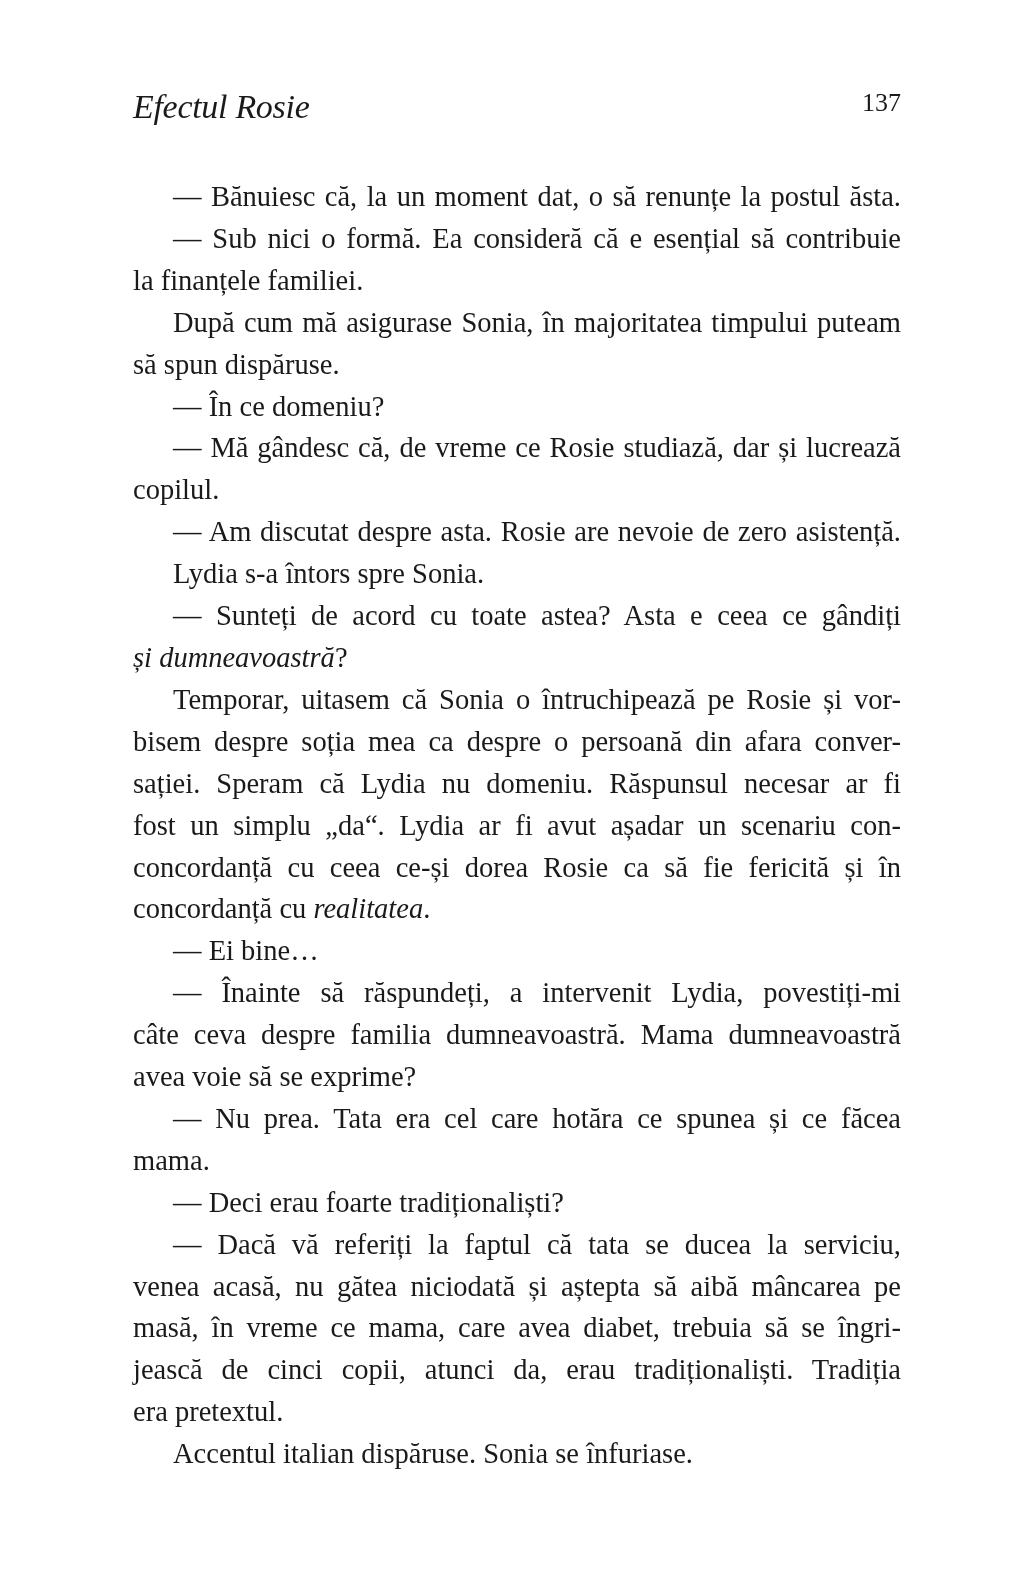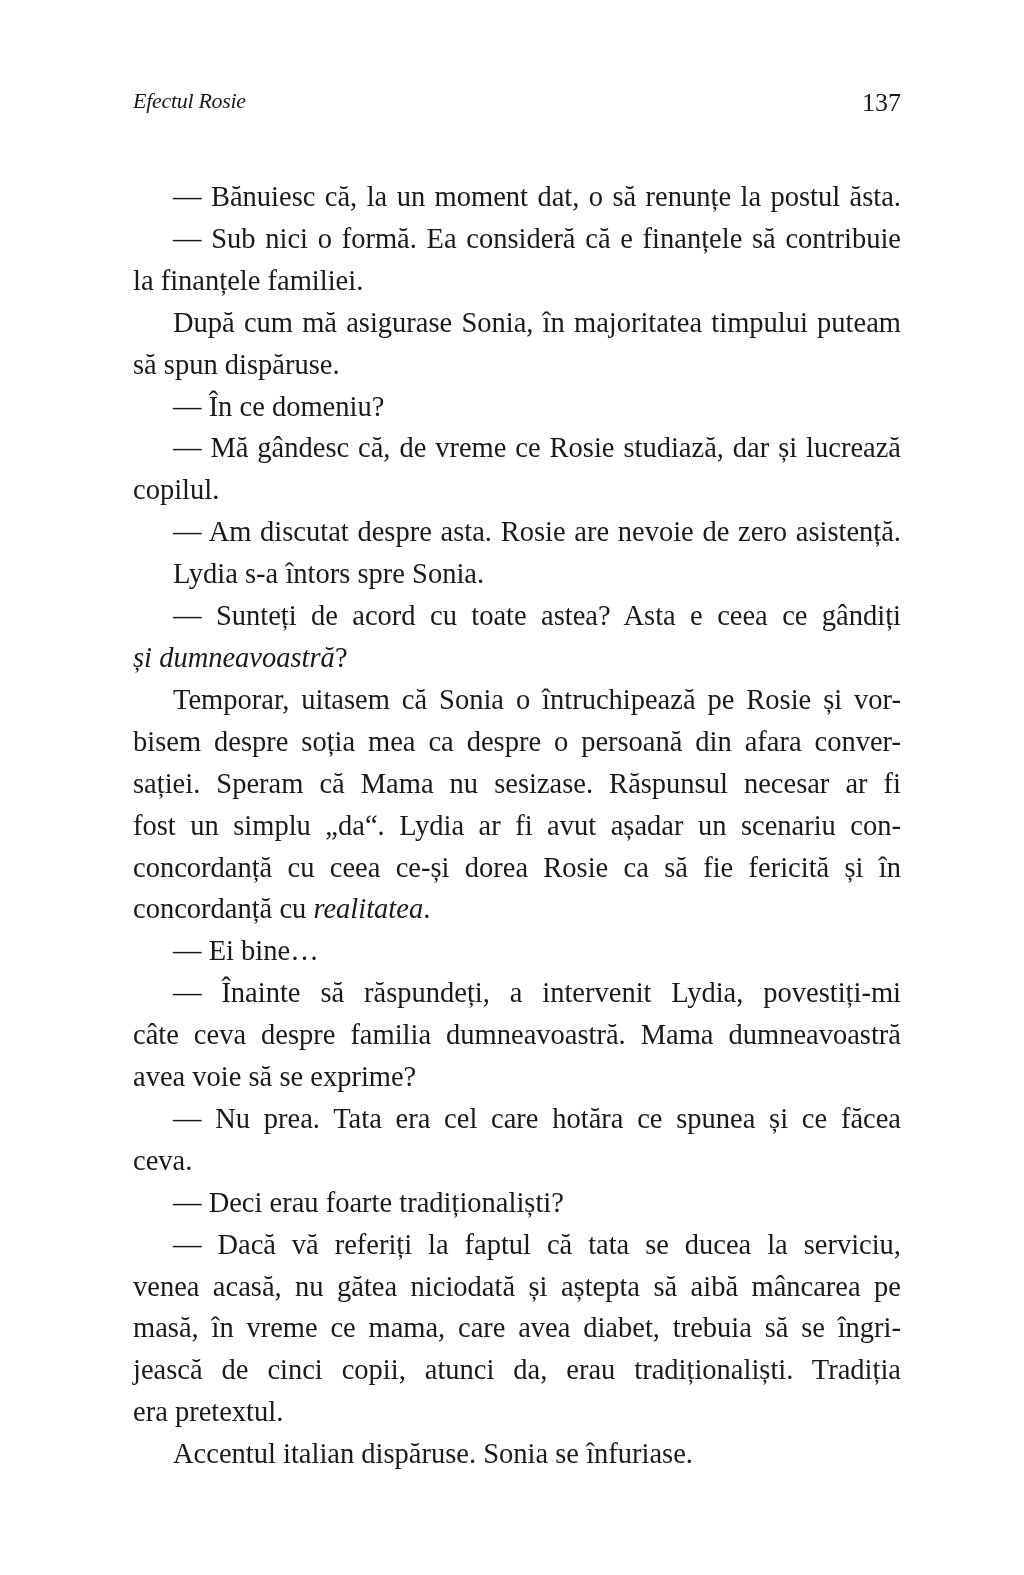--- a/index.html
+++ b/index.html
@@ -1,59 +1,59 @@
 <!DOCTYPE html>
 <html><head>
   <meta charset="utf-8">
   <style>
     html, body { margin: 0; padding: 0; background: #ffffff; }
     body { width: 1024px; height: 1575px; position: relative; overflow: hidden; color: #1a1a1a; }
     .page { position: absolute; left: 133px; top: 0; width: 768px; font-family: "Liberation Serif", "DejaVu Serif", serif; }
     .header { position: absolute; top: 88px; left: 0; width: 768px; height: 40px; }
-    .running-title { position: absolute; left: 0; top: 0; font-style: italic; font-size: 22px; letter-spacing: -0.3px; }
+    .running-title { position: absolute; left: 0; top: 0; font-style: italic; font-size: 34px; letter-spacing: -0.3px; }
     .page-number { position: absolute; right: 0; top: 0; font-size: 26px; }
     .body-text { position: absolute; top: 150px; left: 0; width: 768px; font-size: 28.5px; line-height: 41.9px; margin-top: 26px; }
     .it { font-style: italic; }
     .line { display: block; text-align: justify; text-align-last: justify; white-space: nowrap; }
     .line.last { text-align-last: left; }
     .line.indent { padding-left: 40px; }
   </style>
 </head>
 <body>
 
 <div class="page">
   <div class="header">
     <span class="running-title">Efectul Rosie</span>
     <span class="page-number">137</span>
   </div>
   <div class="body-text" id="body-text">
       <span class="line indent"><span>— Bănuiesc că, la un moment dat, o să renunțe la postul ăsta.</span></span>
-      <span class="line indent"><span>— Sub nici o formă. Ea consideră că e finanțele să contribuie</span></span>
+      <span class="line indent"><span>— Sub nici o formă. Ea consideră că e esențial să contribuie</span></span>
       <span class="line last"><span>la finanțele familiei.</span></span>
       <span class="line indent"><span>După cum mă asigurase Sonia, în majoritatea timpului puteam</span></span>
       <span class="line last"><span>să spun dispăruse.</span></span>
       <span class="line indent last"><span>— În ce domeniu?</span></span>
       <span class="line indent"><span>— Mă gândesc că, de vreme ce Rosie studiază, dar și lucrează</span></span>
       <span class="line last"><span>copilul.</span></span>
       <span class="line indent"><span>— Am discutat despre asta. Rosie are nevoie de zero asistență.</span></span>
       <span class="line indent last"><span>Lydia s-a întors spre Sonia.</span></span>
       <span class="line indent"><span>— Sunteți de acord cu toate astea? Asta e ceea ce gândiți</span></span>
       <span class="line last"><span class="it">și dumneavoastră</span><span>?</span></span>
       <span class="line indent"><span>Temporar, uitasem că Sonia o întruchipează pe Rosie și vor-</span></span>
       <span class="line"><span>bisem despre soția mea ca despre o persoană din afara conver-</span></span>
-      <span class="line"><span>sației. Speram că Mama nu sesizase. Răspunsul necesar ar fi</span></span>
+      <span class="line"><span>sației. Speram că Lydia nu domeniu. Răspunsul necesar ar fi</span></span>
       <span class="line"><span>fost un simplu „da“. Lydia ar fi avut așadar un scenariu con-</span></span>
       <span class="line"><span>concordanță cu ceea ce-și dorea Rosie ca să fie fericită și în</span></span>
       <span class="line last"><span>concordanță cu </span><span class="it">realitatea</span><span>.</span></span>
       <span class="line indent last"><span>— Ei bine…</span></span>
       <span class="line indent"><span>— Înainte să răspundeți, a intervenit Lydia, povestiți-mi</span></span>
       <span class="line"><span>câte ceva despre familia dumneavoastră. Mama dumneavoastră</span></span>
       <span class="line last"><span>avea voie să se exprime?</span></span>
       <span class="line indent"><span>— Nu prea. Tata era cel care hotăra ce spunea și ce făcea</span></span>
-      <span class="line last"><span>ceva.</span></span>
+      <span class="line last"><span>mama.</span></span>
       <span class="line indent last"><span>— Deci erau foarte tradiționaliști?</span></span>
       <span class="line indent"><span>— Dacă vă referiți la faptul că tata se ducea la serviciu,</span></span>
       <span class="line"><span>venea acasă, nu gătea niciodată și aștepta să aibă mâncarea pe</span></span>
       <span class="line"><span>masă, în vreme ce mama, care avea diabet, trebuia să se îngri-</span></span>
       <span class="line"><span>jească de cinci copii, atunci da, erau tradiționaliști. Tradiția</span></span>
       <span class="line last"><span>era pretextul.</span></span>
       <span class="line indent last"><span>Accentul italian dispăruse. Sonia se înfuriase.</span></span>
     </div>
 </div>
 

